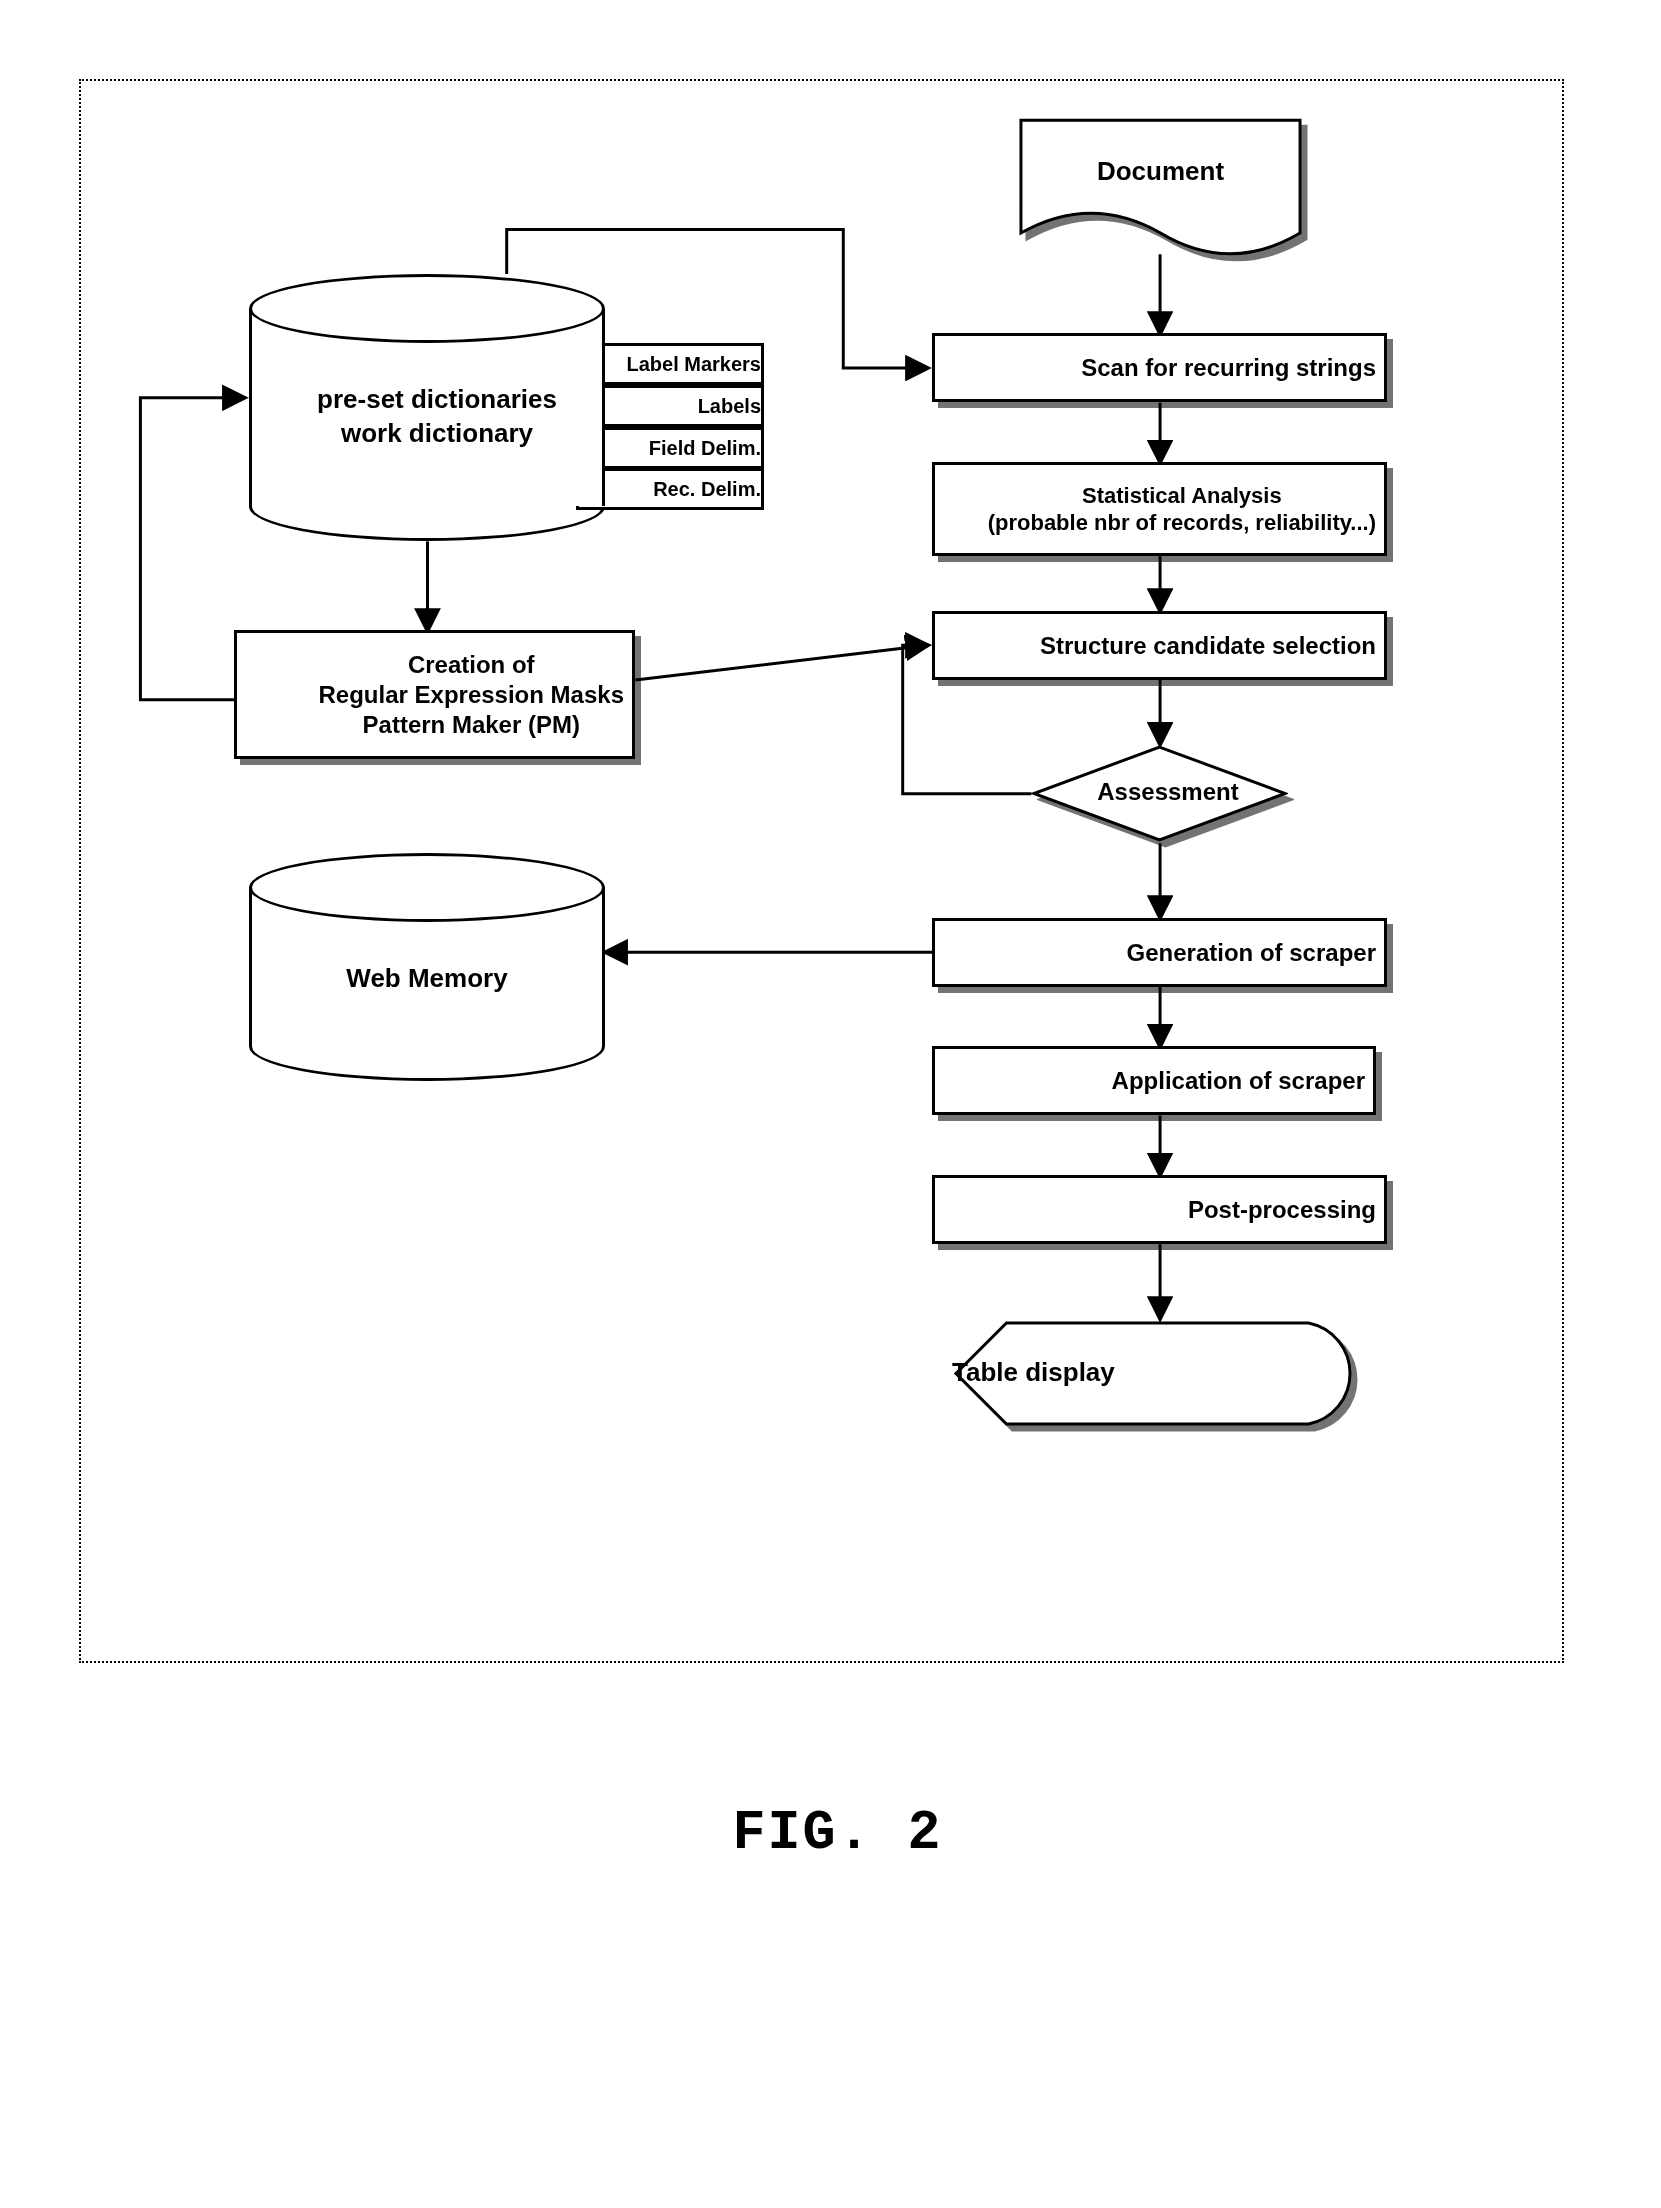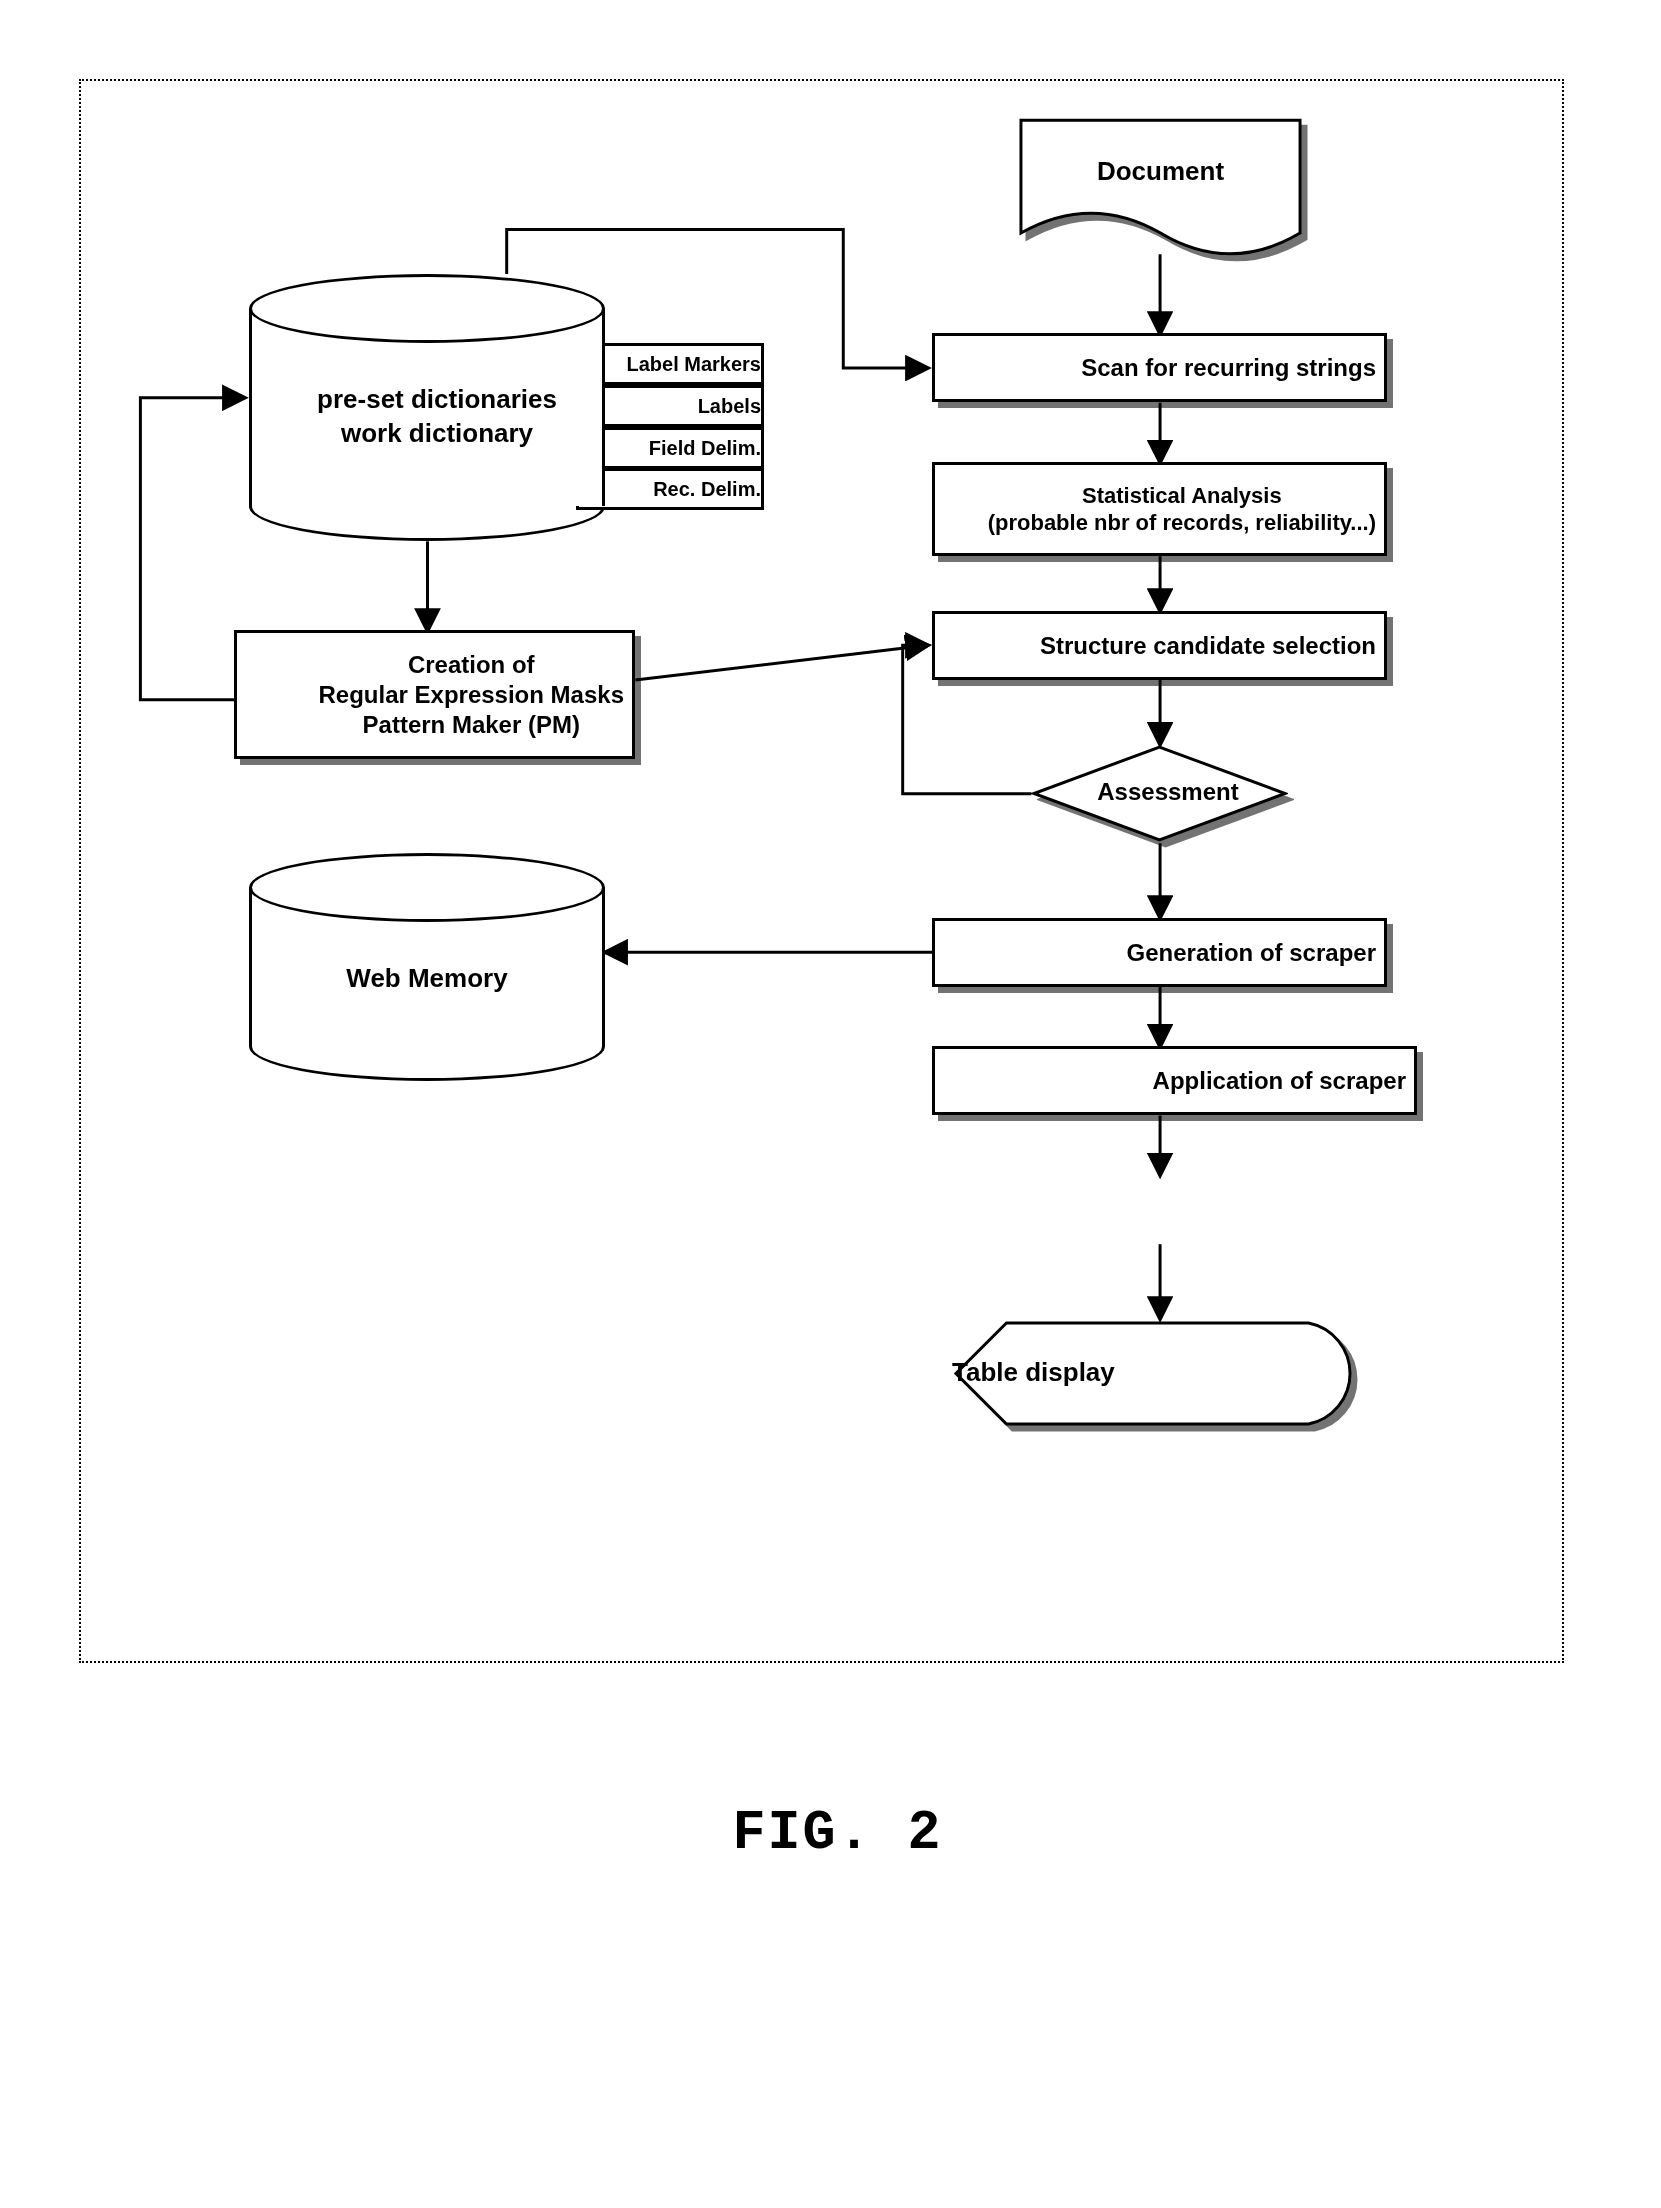--- a/index.html
+++ b/index.html
@@ -218,24 +218,27 @@
       <svg width="257" height="99" viewBox="0 0 260 100">
         <polygon points="130,3 257,50 130,97 3,50" fill="#fff" stroke="#000" stroke-width="3"></polygon>
       </svg>
       <div class="diamond-text">Assessment</div>
     </div>
 
     <div class="shape process" style="left:851px; top:837px; width:455px; height:69px;">
       <span>Generation of scraper</span>
     </div>
 
-    <div class="shape process" style="left:851px; top:965px; width:485px; height:69px;">
+    <div class="shape process" style="left:851px; top:965px; width:444px; height:69px;">
       <span>Application of scraper</span>
     </div>
 
+    <div class="shape process" style="left:851px; top:1094px; width:455px; height:69px;">
+      <span>Post-processing</span>
+    </div>
 
     <div class="shape display-wrap" style="left:871px; top:1238px;">
       <svg width="416" height="109" viewBox="0 0 420 110">
         <path d="M 55 4 H 360 A 52 52 0 0 1 360 106 H 55 L 4 55 Z" fill="#fff" stroke="#000" stroke-width="3"></path>
       </svg>
       <div class="display-text">Table display</div>
     </div>
 
     <div class="shape" style="left:168px; top:193px; width:356px; height:267px;">
       <div class="cyl-shadow"></div>

